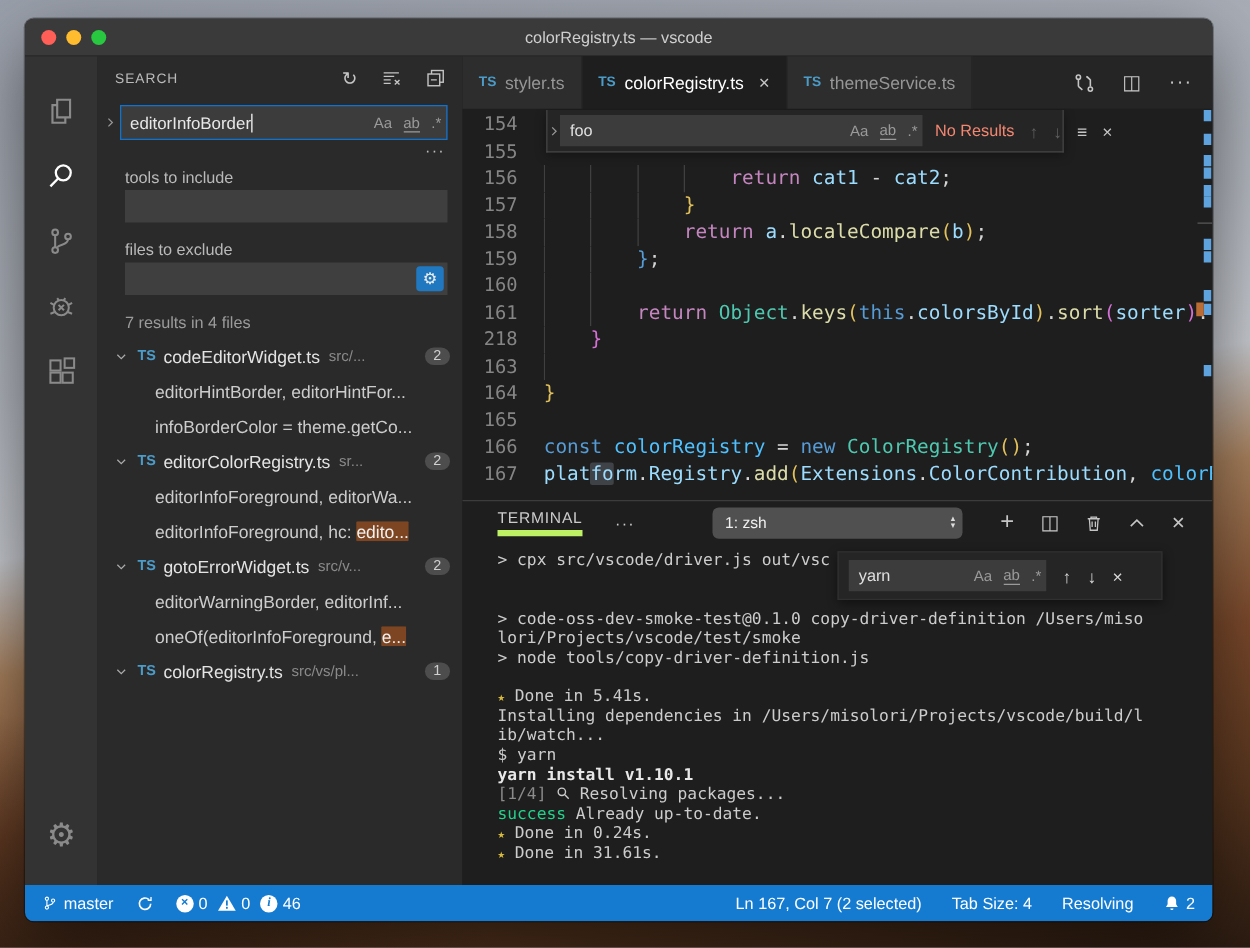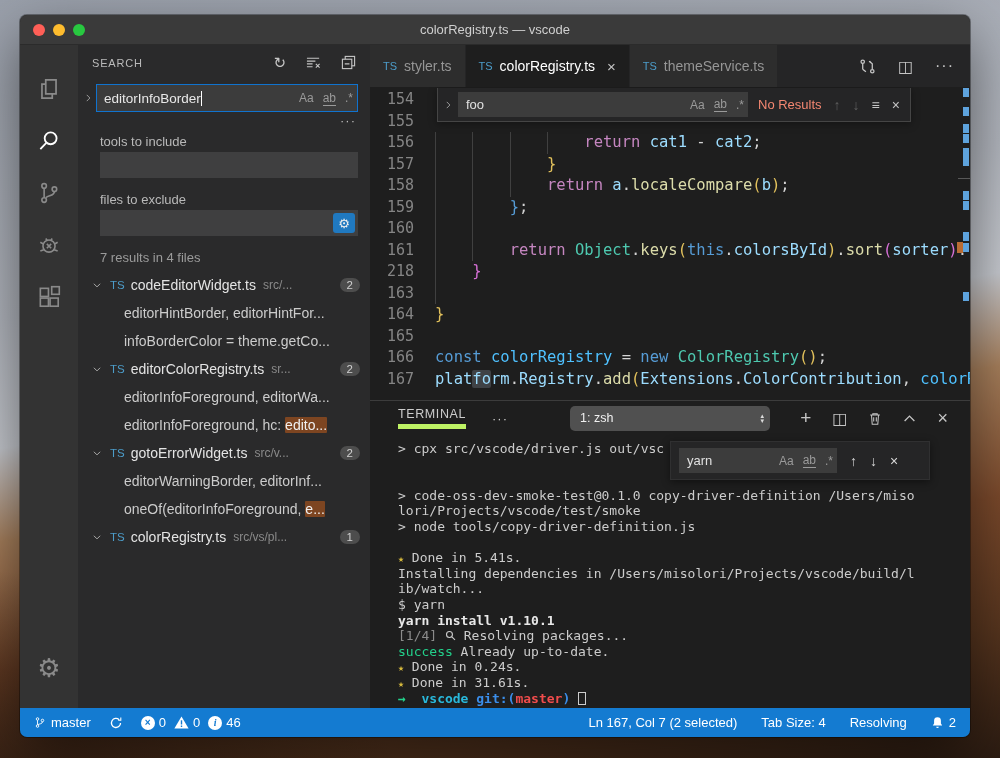--- a/index.html
+++ b/index.html
@@ -44,21 +44,21 @@
   .opts { margin-left:auto; display:flex; gap:9px; color:#9a9a9a; font-size:12px; align-items:center; }
   .opt { cursor:pointer; } .opt.ww { border-bottom:1px solid #9a9a9a; }
   .dots-toggle { text-align:right; padding:2px 14px 0 0; color:#bdbdbd; font-size:13px; letter-spacing:1px; height:16px; line-height:14px; }
   .sb-label { padding:6px 0 3px 22px; color:#b9b9b9; font-size:13px; }
   .sb-input { margin:0 12px 0 22px; height:26px; background:#3f3f40; position:relative; }
   .sb-input .gearbtn { position:absolute; right:3px; top:3px; width:22px; height:20px; background:#2079c0;
     border-radius:3px; color:#eee; font-size:13px; display:flex; align-items:center; justify-content:center; cursor:pointer; }
   .sb-summary { padding:14px 0 6px 22px; color:#9b9b9b; font-size:13px; }
   .res-row { height:28px; display:flex; align-items:center; padding-left:14px; padding-right:10px; cursor:pointer; font-size:14px; white-space:nowrap; overflow:hidden; }
   .res-row .chev { width:16px; display:flex; color:#aaa; flex:0 0 16px; }
-  .ts-ic { color:#4c9cc9; font-weight:normal; font-size:11.5px; margin:0 6px 0 2px; flex:0 0 auto; }
+  .ts-ic { color:#4c9cc9; font-weight:bold; font-size:11.5px; margin:0 6px 0 2px; flex:0 0 auto; }
   .fname { color:#e4e4e4; margin-right:7px; flex:0 0 auto; }
   .fpath { color:#8a8a8a; font-size:12px; overflow:hidden; text-overflow:ellipsis; flex:1 1 auto; min-width:0; }
   .badge { margin-left:6px; background:#4d4d4d; color:#d0d0d0; border-radius:9px; padding:1px 7px; font-size:11.5px; flex:0 0 auto; }
   .res-row.match { padding-left:46px; }
   .mtext { color:#cccccc; overflow:hidden; white-space:nowrap; }
   .mtext .hl { background:#7d4521; color:#f0f0f0; border-radius:1px; }
   
   .editorcol { flex:1; display:flex; flex-direction:column; min-width:0; background:#1e1e1e; position:relative; }
   .tabsbar { height:42px; background:#252526; display:flex; flex:0 0 42px; align-items:stretch; }
   .tab { display:flex; align-items:center; padding:0 13px; background:#2d2d2d; border-right:1px solid #252526; color:#969696; font-size:14px; cursor:pointer; }
@@ -71,21 +71,21 @@
   .editorarea { flex:1; position:relative; overflow:hidden; min-height:0; padding-top:2px; }
   .code-line { display:flex; height:21.5px; line-height:21.5px; font-family:"DejaVu Sans Mono",monospace; font-size:15.5px; white-space:pre; }
   .gutter { width:44px; flex:0 0 44px; text-align:right; color:#858585; font-size:15px; }
   .cl-content { position:relative; margin-left:21px; flex:1; overflow:hidden; }
   .guide { position:absolute; top:0; bottom:0; width:1px; background:#404040; }
   .tk-pl { color:#d4d4d4; } .tk-kw { color:#C586C0; } .tk-kb { color:#569CD6; }
   .tk-fn { color:#DCDCAA; } .tk-cl { color:#4EC9B0; } .tk-vr { color:#9CDCFE; }
   .tk-cn { color:#4FC1FF; } .tk-p1 { color:#E2C15C; } .tk-p2 { color:#D670D6; } .tk-p3 { color:#569CD6; }
   .tk-sel { background:#3f4246; border-radius:2px; }
   
-  .find-widget { position:absolute; top:1px; left:67px; width:474px; height:34px; background:#252526;
+  .find-widget { position:absolute; top:1px; left:67px; width:414px; height:34px; background:#252526;
     border:1px solid #454545; border-top:none; box-shadow:0 2px 8px rgba(0,0,0,.35); display:flex; align-items:center; z-index:5; }
   .find-toggle { width:20px; height:100%; display:flex; align-items:center; justify-content:center; color:#999; cursor:pointer; }
   .find-input { height:25px; background:#3c3c3c; flex:0 0 290px; display:flex; align-items:center; padding:0 4px 0 8px; color:#e0e0e0; font-size:13px; }
   .find-status { color:#f48771; font-size:13px; margin-left:10px; white-space:nowrap; }
   .find-btn { margin-left:12px; color:#c5c5c5; font-size:14px; cursor:pointer; }
   .find-btn.dim { color:#5f5f5f; }
   
   .ruler { position:absolute; top:0; right:0; width:12px; bottom:0; z-index:4; }
   .rmark { position:absolute; right:1px; width:6px; height:9px; }
   .rmark.blue { background:#5ea3dd; }
@@ -420,21 +420,20 @@
             <div class="t-line"><span>ib/watch...</span></div>
             <div class="t-line"><span>$ yarn</span></div>
             <div class="t-line"><span class="tc-bold">yarn install v1.10.1</span></div>
             <div class="t-line"><span class="tc-dim">[1/4] </span><svg width="11" height="11" viewBox="0 0 16 16" style="vertical-align:-1px" fill="none" stroke="#ccc" stroke-width="1.6">
                 <circle cx="6.5" cy="6.5" r="4.3"></circle>
                 <path d="M10 10l4.5 4.5"></path>
               </svg><span> Resolving packages...</span></div>
             <div class="t-line"><span class="tc-green">success</span><span> Already up-to-date.</span></div>
             <div class="t-line"><span class="t-spark">★</span><span> Done in 0.24s.</span></div>
             <div class="t-line"><span class="t-spark">★</span><span> Done in 31.61s.</span></div>
-            <div class="t-line"><span class="tc-green-b">→</span><span>  </span><span class="tc-cyan-b">vscode</span><span> </span><span class="tc-blue-b">git:(</span><span class="tc-red-b">master</span><span class="tc-blue-b">)</span><span> </span><span class="t-cursor"></span></div>
           </div>
 
         <div class="tfind">
           <div class="find-input">
             <span>yarn</span>
             <span class="opts">
               <span class="opt">Aa</span>
               <span class="opt ww">ab</span>
               <span class="opt">.*</span>
             </span>

